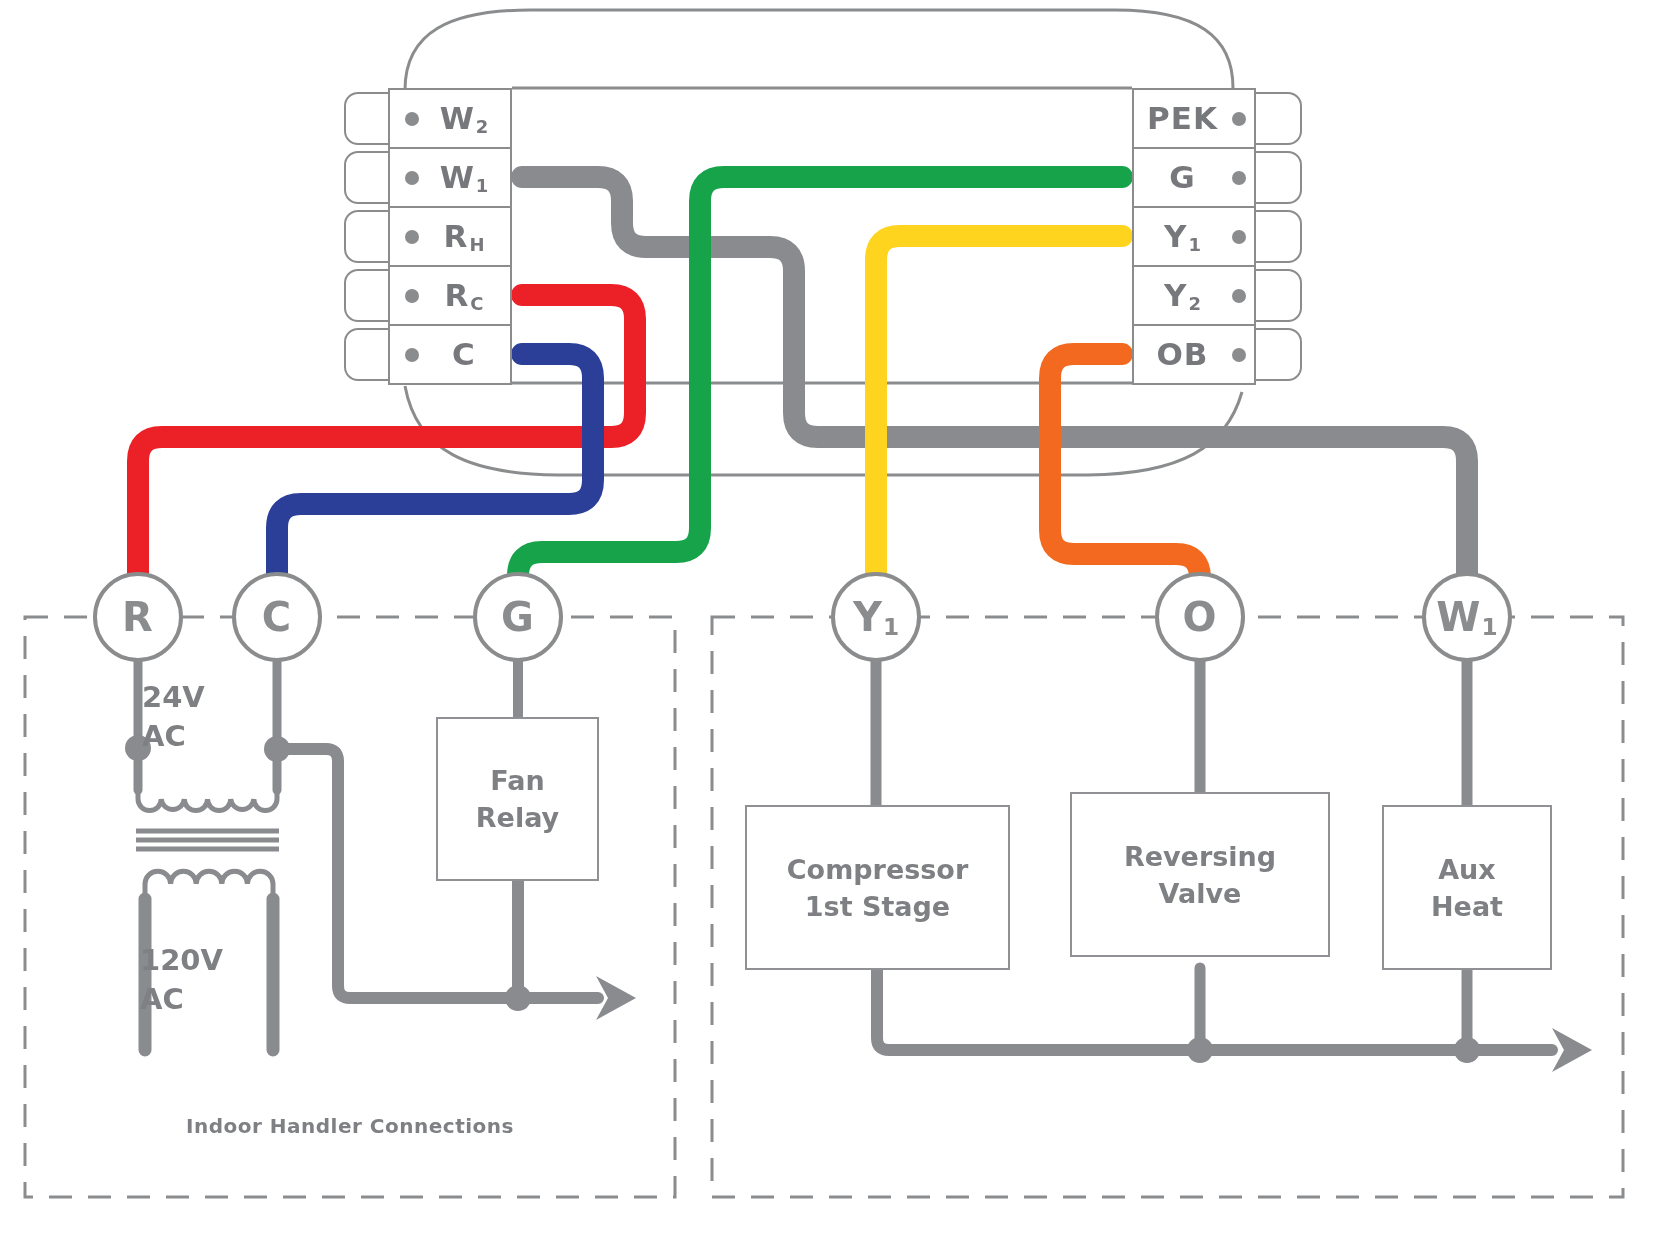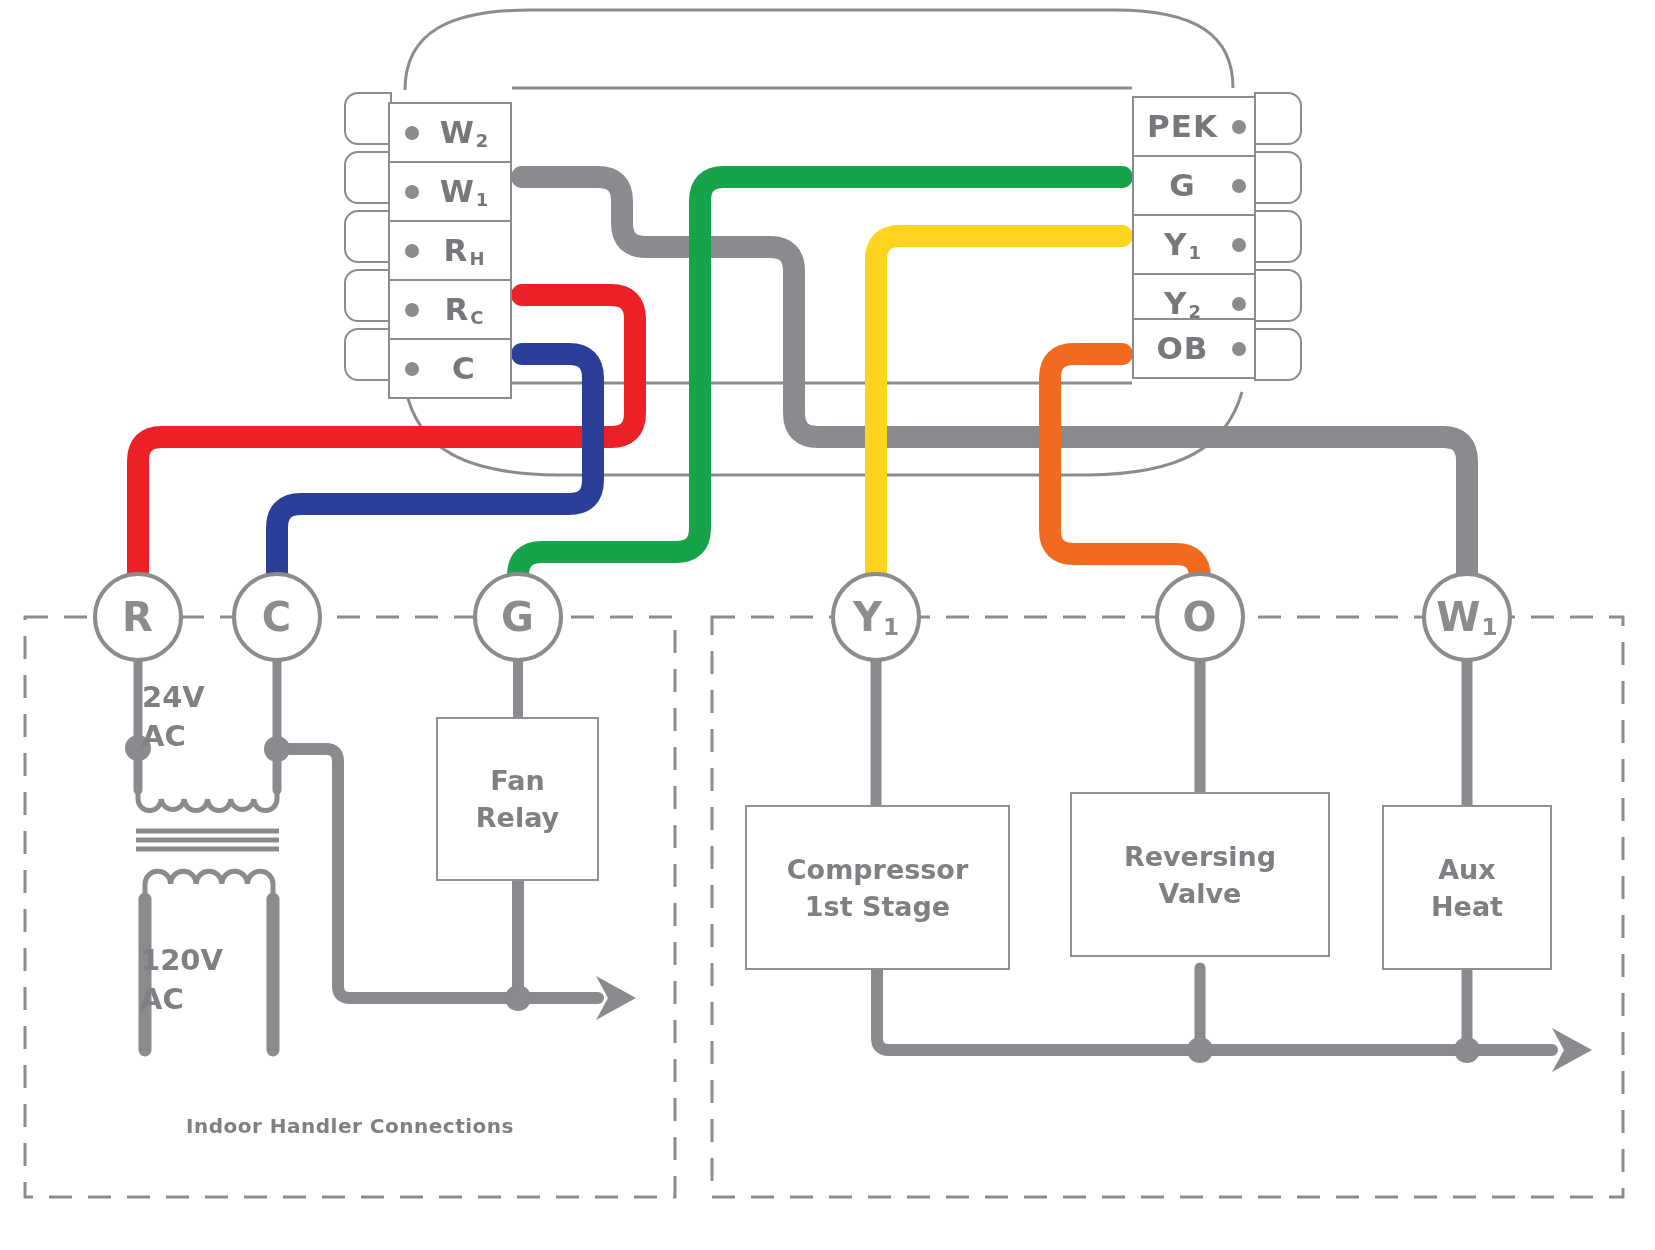--- a/index.html
+++ b/index.html
@@ -14,22 +14,22 @@
     background:#fff; border:2px solid #8a8c8e; z-index:2;
   }
   .tab.left  { border-radius:14px 0 0 14px; }
   .tab.right { border-radius:0 14px 14px 0; }
 
   .cell {
     position:absolute; box-sizing:border-box; width:124px; height:61px;
     background:#fff; border:2px solid #8a8c8e; z-index:3;
     display:flex; align-items:center;
   }
-  .cell.left  { padding-left:15px;margin-top:14px; }
-  .cell.right { flex-direction:row-reverse; padding-right:8px;margin-top:8px; }
+  .cell.left  { padding-left:15px; }
+  .cell.right { flex-direction:row-reverse; padding-right:8px; }
   .dot { width:14px; height:14px; border-radius:50%; background:#8a8c8e; flex:0 0 auto; }
   .tlabel {
     flex:1 1 auto; text-align:center; font-weight:bold; font-size:31px;
     color:#76787b; letter-spacing:1px;
   }
   .sub { font-size:0.58em; vertical-align:-0.18em; margin-left:1px; }
 
   .connector {
     position:absolute; box-sizing:border-box; width:90px; height:90px; top:572px;
     background:#fff; border:4px solid #8a8c8e; border-radius:50%; z-index:4;
@@ -160,21 +160,21 @@
       <span class="tlabel"><span>G</span><span class="sub"></span></span>
     </div>
     <div class="cell right" style="left:1132px; top:206px">
       <span class="dot"></span>
       <span class="tlabel"><span>Y</span><span class="sub">1</span></span>
     </div>
     <div class="cell right" style="left:1132px; top:265px">
       <span class="dot"></span>
       <span class="tlabel"><span>Y</span><span class="sub">2</span></span>
     </div>
-    <div class="cell right" style="left:1132px; top:310px">
+    <div class="cell right" style="left:1132px; top:324px">
       <span class="dot"></span>
       <span class="tlabel"><span>OB</span><span class="sub"></span></span>
     </div>
   </div>
 
   <div class="connector" style="left:93px">
       <span><span>R</span><span class="sub"></span></span>
     </div>
   <div class="connector" style="left:232px">
       <span><span>C</span><span class="sub"></span></span>

